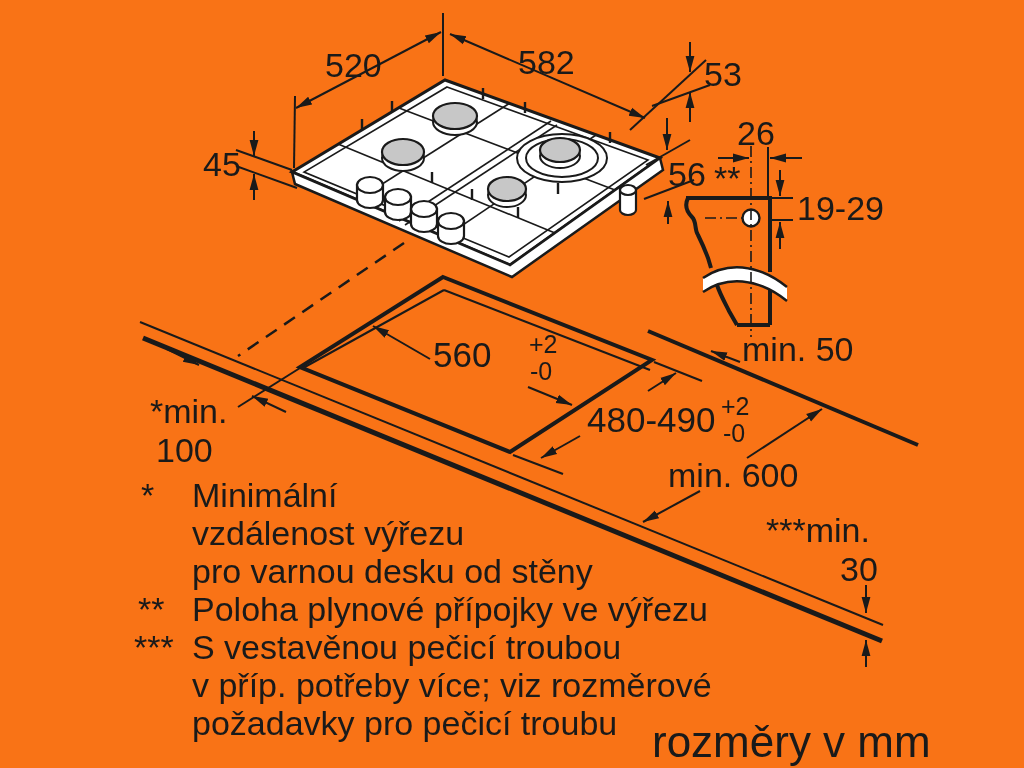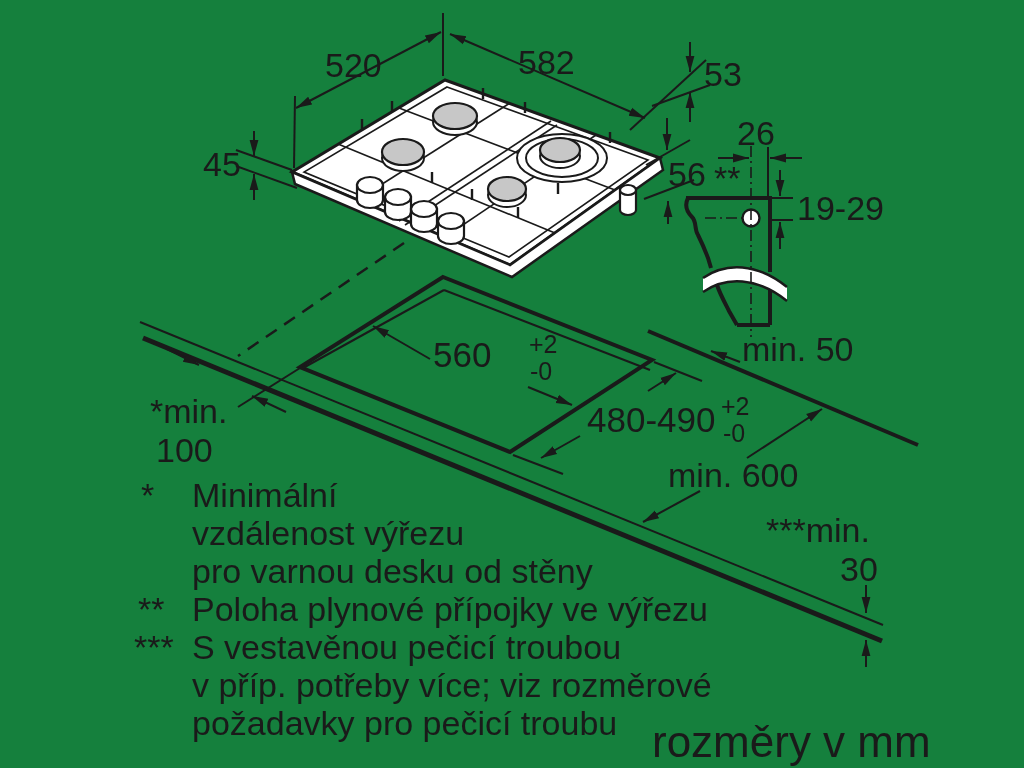--- a/index.html
+++ b/index.html
@@ -1,16 +1,16 @@
 <!DOCTYPE html>
 <html><head>
 <meta charset="utf-8">
 <style>
   html,body{margin:0;padding:0;background:#ffffff;}
-  .stage{position:relative;width:1024px;height:768px;background:#15803d;overflow:hidden;
+  .stage{position:relative;width:1024px;height:768px;background:#f97316;overflow:hidden;
          font-family:"Liberation Sans", sans-serif;}
   svg{position:absolute;left:0;top:0;}
   svg text{fill:#1a1a1a;font-family:"Liberation Sans", sans-serif;}
   .t34{font-size:34px;}
   .t35{font-size:35px;}
   .t25{font-size:25px;}
   .tfoot{font-size:34px;}
   .tunits{font-size:44px;}
   .ln{stroke:#1a1a1a;fill:none;}
   .w15{stroke-width:1.6;}

